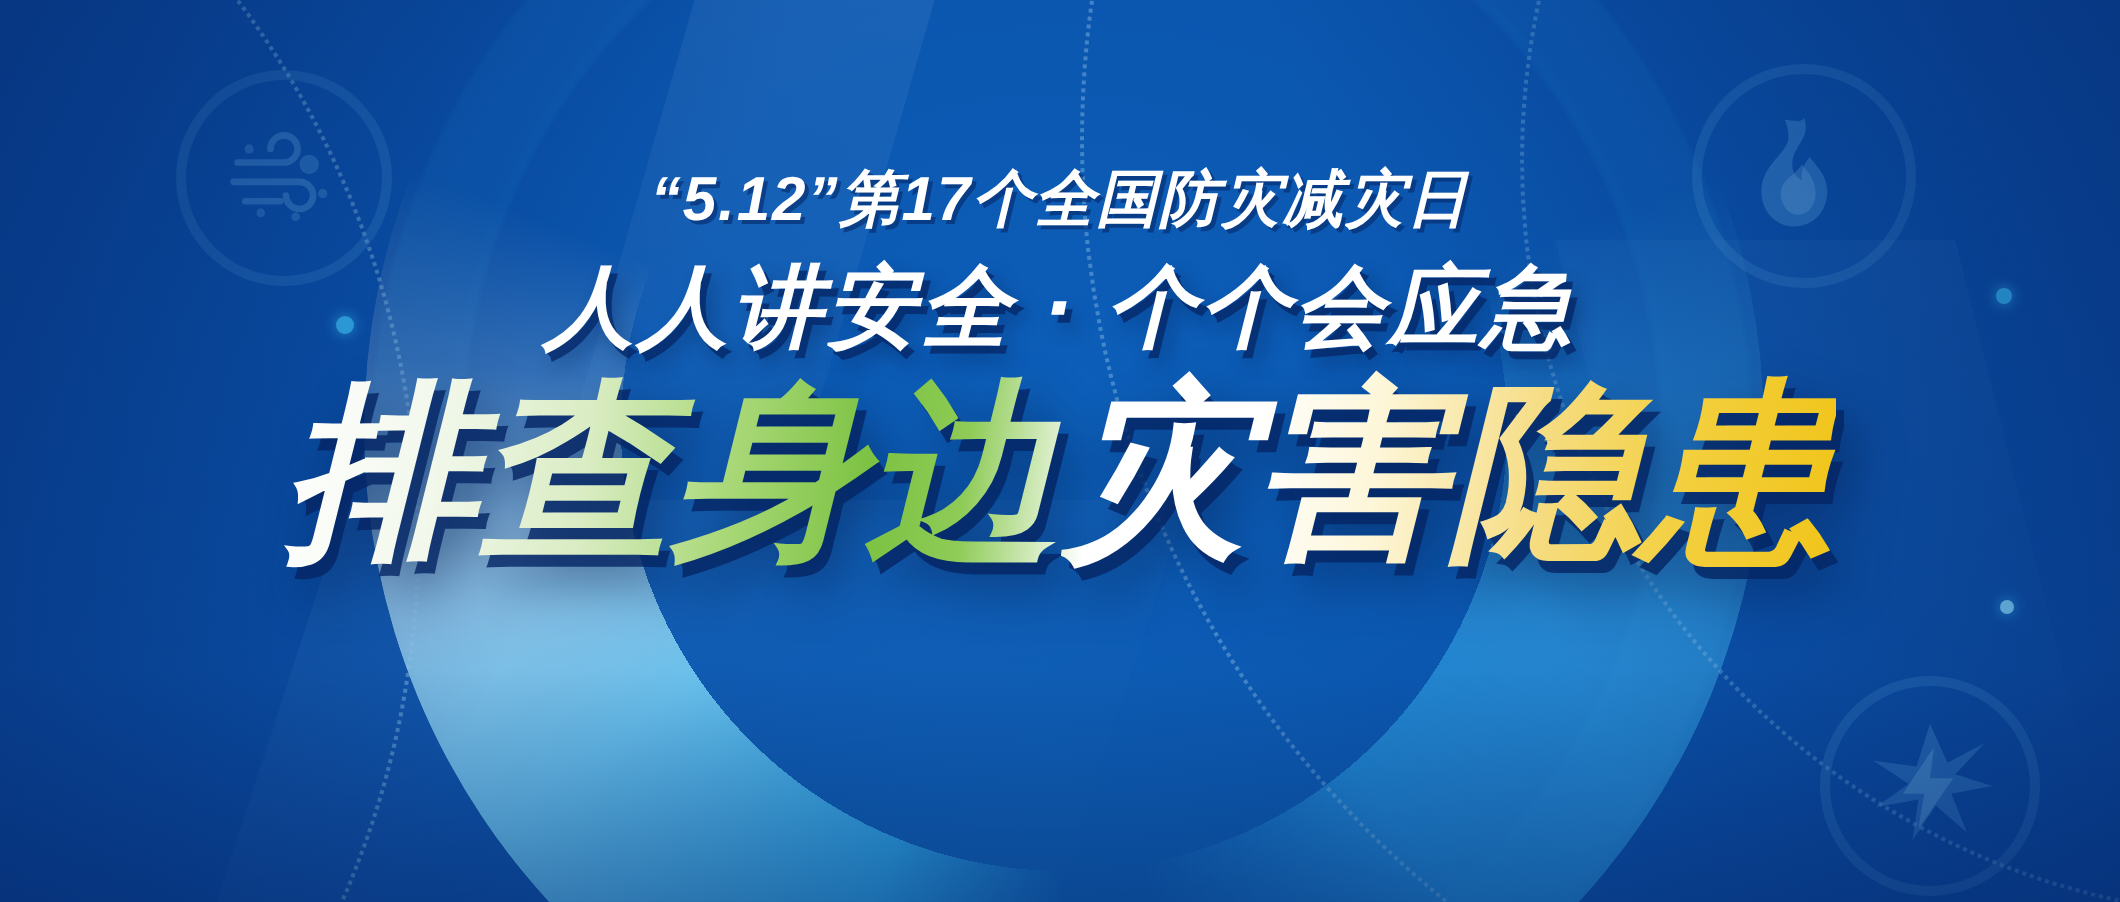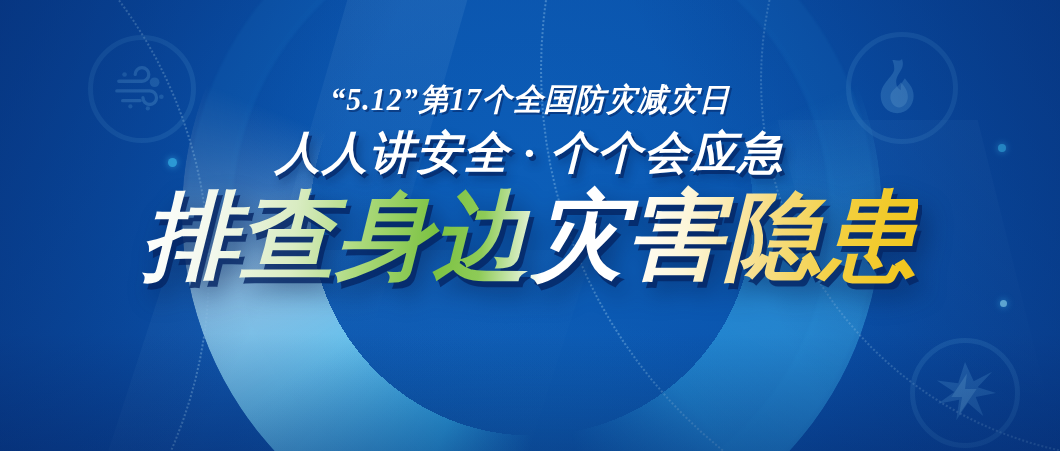--- a/index.html
+++ b/index.html
@@ -3,21 +3,21 @@
 <meta charset="utf-8">
 <style>
   html,body{margin:0;padding:0;background:#0a3c8c;}
   *{box-sizing:border-box;}
 
   #banner{
     position:relative;
     width:1060px;
     height:451px;
     overflow:hidden;
-    font-family:Liberation Serif, serif;
+    font-family:Liberation Sans, sans-serif;
     background:
       radial-gradient(ellipse 900px 620px at 50% 42%, #0a58b4 0%, #0a52ab 38%, #0b4698 68%, #083b88 88%, #06307a 100%);
   }
 
   
   .bg-layer{position:absolute;pointer-events:none;}
 
   
   #vignette{
     inset:0;

